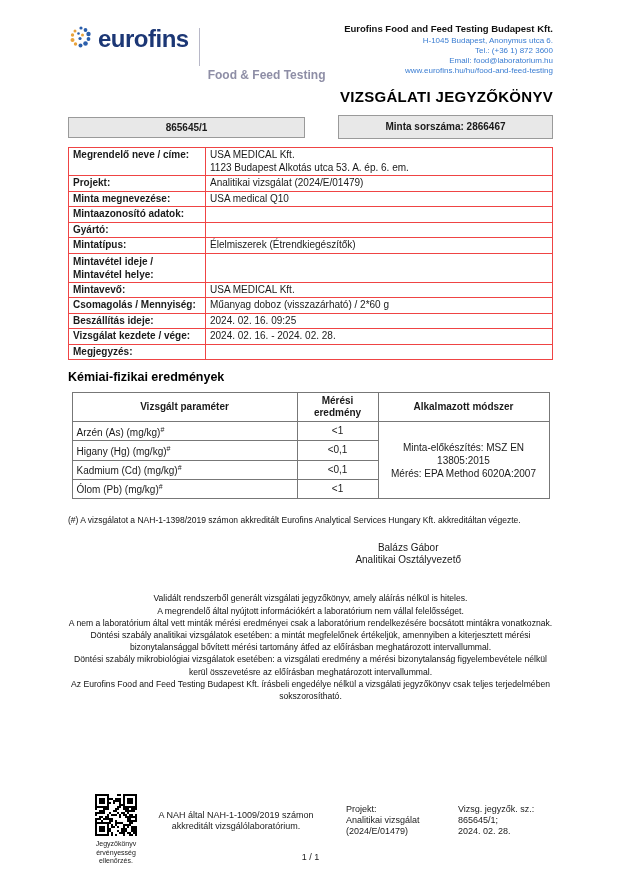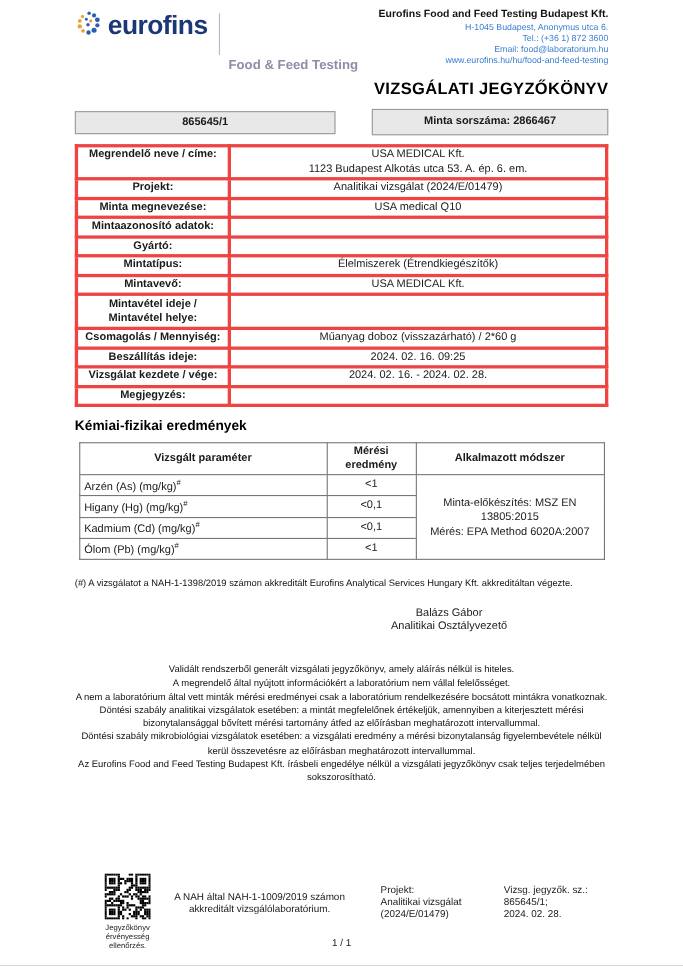--- a/index.html
+++ b/index.html
@@ -9,42 +9,42 @@
     background:#ffffff;
     margin:0 auto;
     font-family:"Liberation Sans","DejaVu Sans",sans-serif;
     color:#1a1a1a;
     overflow:hidden;
     box-sizing:border-box;
   }
   .content{position:absolute;left:68px;right:68px;top:0;}
 
   
-  .hdr{display:flex;justify-content:space-between;padding-top:8px;}
+  .hdr{display:flex;justify-content:space-between;padding-top:24px;}
   .logo-block{display:flex;align-items:flex-start;}
   .logo-left{display:flex;align-items:center;gap:4px;}
   .brand{font-size:24px;font-weight:bold;color:#1c3775;letter-spacing:-0.5px;line-height:26px;}
   .logo-divider{width:1px;background:#b8b8c8;height:38px;margin:4px 8px 0 10px;}
   .tagline{font-size:12px;font-weight:bold;color:#8e8ea6;align-self:flex-end;margin-bottom:-6px;white-space:nowrap;}
   .contact{text-align:right;line-height:10px;}
   .contact .co{font-size:9.5px;font-weight:bold;color:#111;margin-bottom:2px;}
   .contact .ln{font-size:8px;color:#3a7dd2;}
   .contact a{color:#3a7dd2;text-decoration:none;}
 
   
   .doc-title{text-align:right;font-size:15px;font-weight:bold;margin-top:12px;letter-spacing:0.3px;color:#000;}
   .boxes{display:flex;justify-content:space-between;align-items:center;margin-top:10px;}
   .gbox{background:#e8e8e8;border:1px solid #9a9a9a;font-weight:bold;font-size:10px;text-align:center;box-sizing:border-box;}
   .gbox.left{width:237px;padding:3px 4px;line-height:13px;}
   .gbox.right{width:215px;padding:5px 4px;line-height:12px;}
 
   
   table{border-collapse:collapse;}
   .info-table{width:100%;margin-top:8px;font-size:10px;}
-  .info-table td{border:3px solid #ef4444;padding:1px 4px;line-height:12.5px;vertical-align:top;text-align:center;}
+  .info-table td{border:1px solid #ef4444;padding:1px 4px;line-height:12.5px;vertical-align:top;}
   .info-table td.lab{width:128px;font-weight:bold;}
   .pre{white-space:pre-line;}
 
   
   .sec-title{font-size:12.5px;font-weight:bold;margin-top:10px;color:#000;}
   .res-table{margin:8px auto 0;width:478px;font-size:10px;}
   .res-table th,.res-table td{border:1px solid #777;line-height:12px;}
   .res-table th{font-weight:bold;text-align:center;padding:2px 3px;}
   .res-table td.param{text-align:left;padding:1.5px 4px;width:216px;}
   .res-table td.val{text-align:center;width:74px;}
@@ -139,26 +139,26 @@
           </tr>
         <tr>
             <td class="lab">Gyártó:</td>
             <td></td>
           </tr>
         <tr>
             <td class="lab">Mintatípus:</td>
             <td>Élelmiszerek (Étrendkiegészítők)</td>
           </tr>
         <tr>
+            <td class="lab" style="line-height:13px;">Mintavétel ideje / Mintavétel helye:</td>
+            <td></td>
+          </tr>
+        <tr>
             <td class="lab">Mintavevő:</td>
             <td>USA MEDICAL Kft.</td>
-          </tr>
-        <tr>
-            <td class="lab" style="line-height:13px;">Mintavétel ideje / Mintavétel helye:</td>
-            <td></td>
           </tr>
         <tr>
             <td class="lab">Csomagolás / Mennyiség:</td>
             <td>Műanyag doboz (visszazárható) / 2*60 g</td>
           </tr>
         <tr>
             <td class="lab">Beszállítás ideje:</td>
             <td>2024. 02. 16. 09:25</td>
           </tr>
         <tr>

